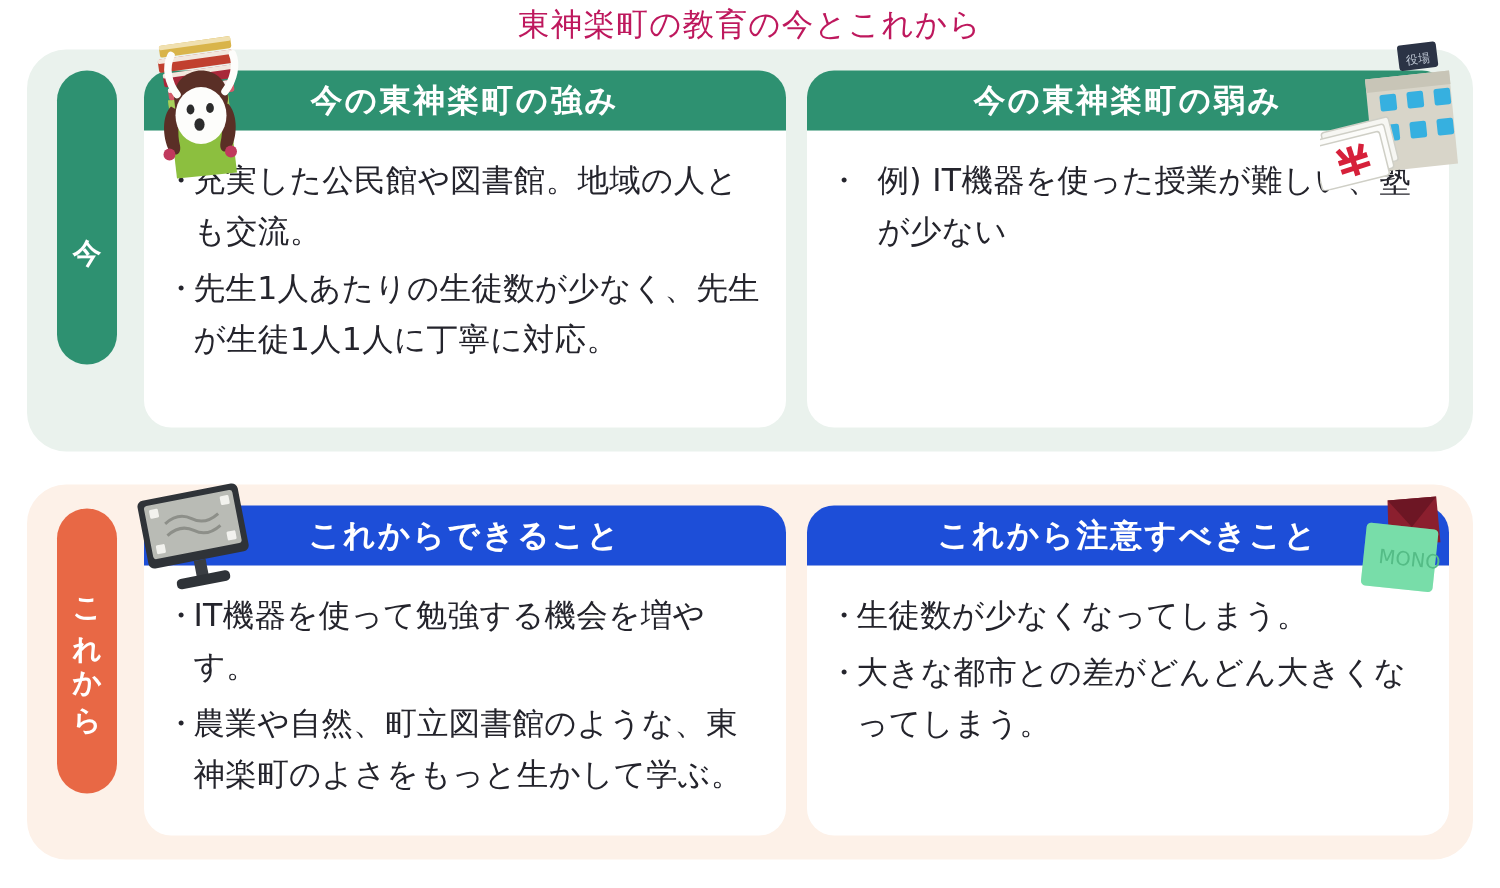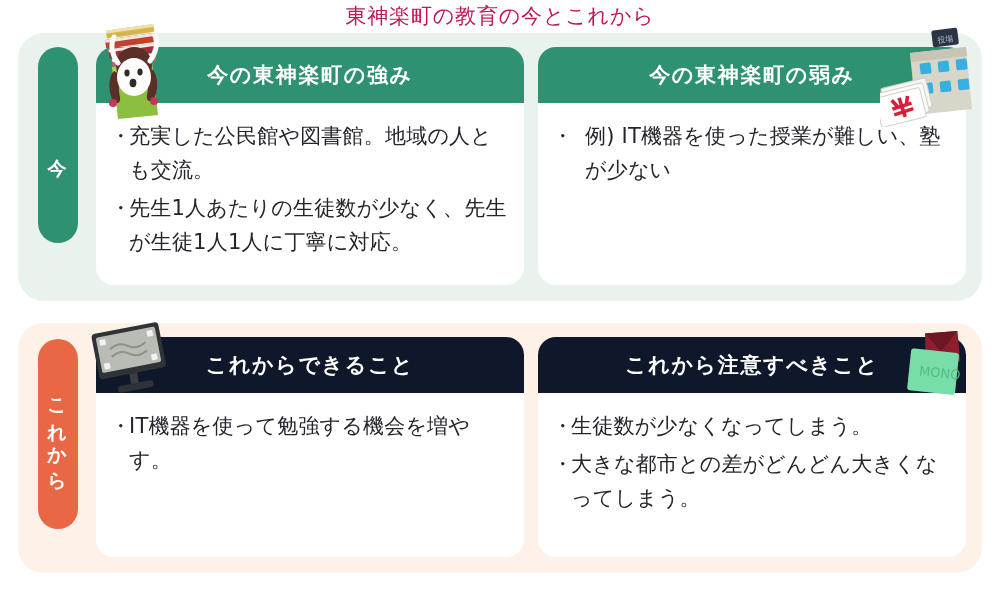--- a/index.html
+++ b/index.html
@@ -83,35 +83,35 @@
   }
   .panel {
     flex: 1 1 0;
     position: relative;
     display: flex;
     flex-direction: column;
     border-radius: 18px;
   }
 
   .panel-header {
-    height: 56px;
+    height: 40px;
     border-radius: 18px 18px 0 0;
     display: flex;
     align-items: center;
     justify-content: center;
     color: #ffffff;
     font-size: 21px;
     font-weight: 700;
     letter-spacing: 0.08em;
     position: relative;
     z-index: 2;
     box-sizing: border-box;
   }
   .hdr-green { background: #2e9171; }
-  .hdr-orange { background: #0f172a; }
+  .hdr-orange { background: #1d4ed8; }
 
   .panel-body {
     flex: 1 1 auto;
     background: #ffffff;
     border-radius: 0 0 18px 18px;
     padding: 16px 14px 10px 16px;
     box-sizing: border-box;
   }
 
   .bullet-list {
@@ -304,20 +304,23 @@
             <rect x="22" y="62" width="36" height="7" rx="3" fill="#2f3338"></rect>
           </g>
         </svg>
       </div>
       <div class="panel-header hdr-orange">これからできること</div>
       <div class="panel-body">
         <ul class="bullet-list">
           <li>
             <span>IT機器を使って勉強する機会を増やす。</span>
           </li>
+          <li>
+            <span>農業や自然、町立図書館のような、東神楽町のよさをもっと生かして学ぶ。</span>
+          </li>
         </ul>
       </div>
     </div>
 
     <div class="panel">
       <div class="deco deco-eraser">
         <svg viewBox="0 0 74 76" width="74" height="76" aria-hidden="true">
           <g transform="rotate(6 37 38)">
             <path d="M22 10 L54 4 L60 34 L26 40 Z" fill="#8b1f2e"></path>
             <path d="M22 10 L40 26 L54 4 Z" fill="#6d1624"></path>

